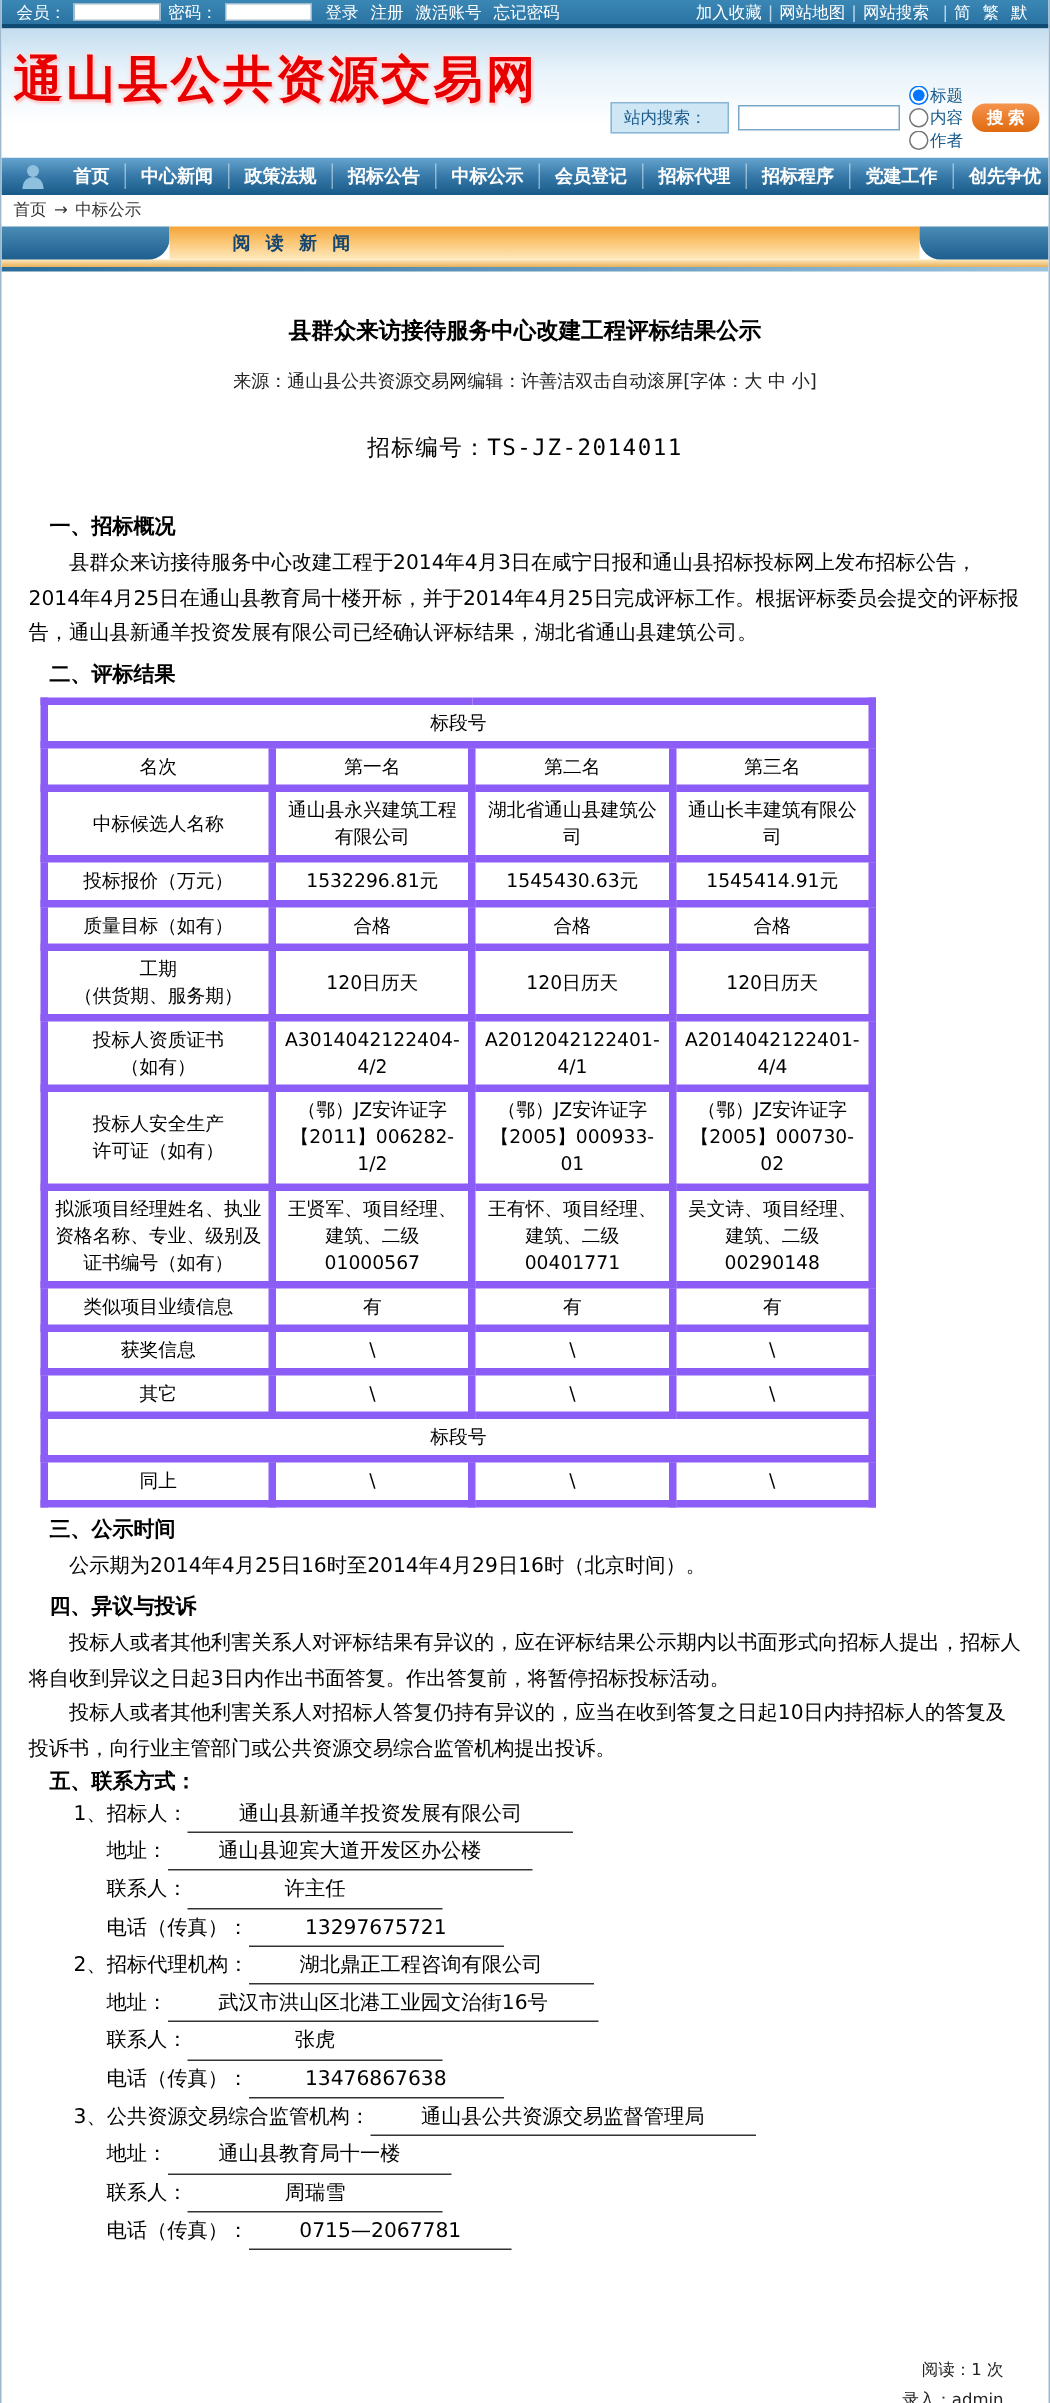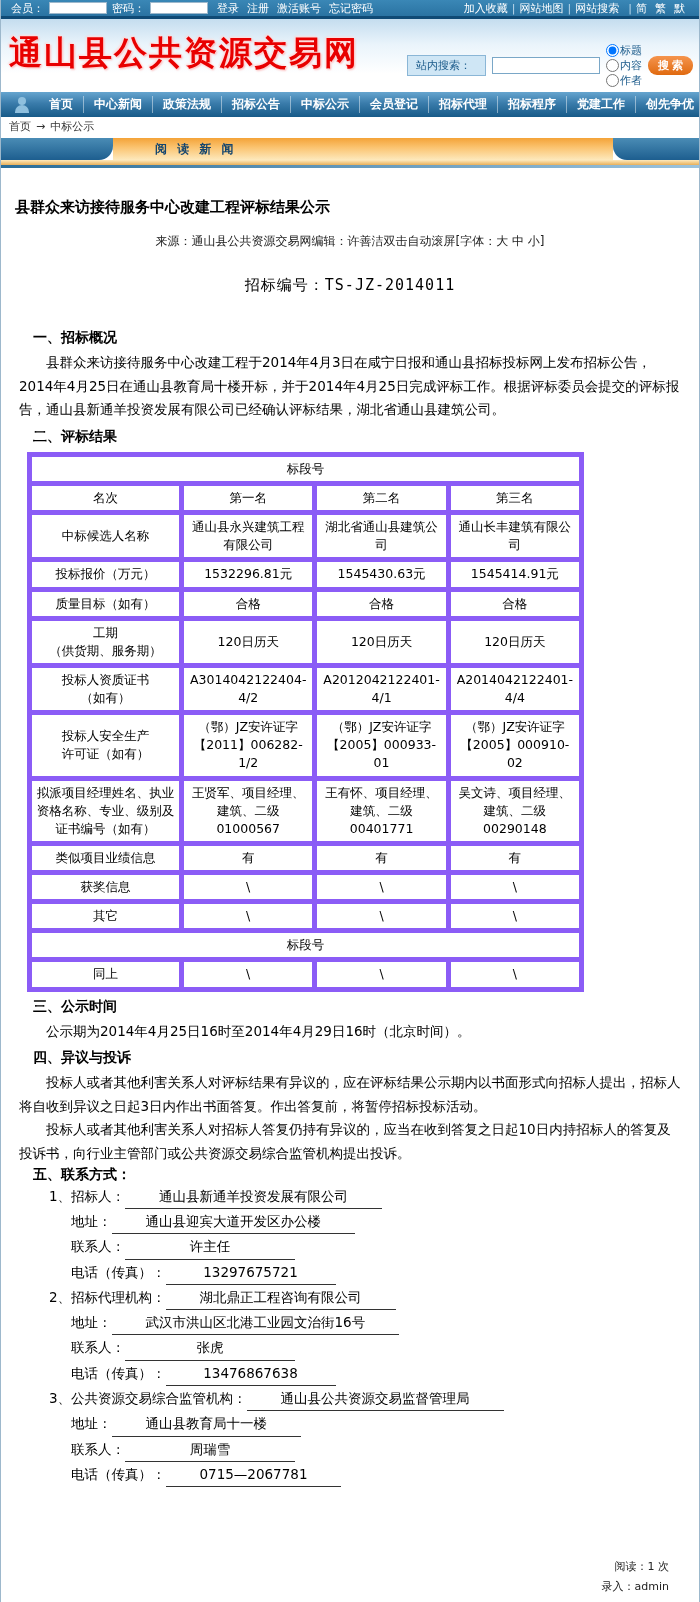--- a/index.html
+++ b/index.html
@@ -8,21 +8,21 @@
 
   
   .topbar { height:19px; background:linear-gradient(#3a87b6,#2a73a2); border-bottom:3px solid #0f4a75;
     display:flex; align-items:center; padding:0 10px; color:#fff; font-size:11px; gap:5px; }
   .topbar .spacer { flex:1; }
   .topbar input { width:58px; height:12px; border:1px solid #9db8cc; background:#fff; }
   .tb-link { color:#fff; cursor:pointer; margin:0 4px; white-space:nowrap; }
   .tb-sep { color:#bcd9ec; }
 
   
-  .header { height:73px; background:linear-gradient(#c4ddef 0%, #eaf4fb 35%, #ffffff 75%); position:relative; }
+  .header { height:86px; background:linear-gradient(#c4ddef 0%, #eaf4fb 35%, #ffffff 75%); position:relative; }
   .logo { position:absolute; left:8px; top:12px; font-size:33px; font-weight:bold; color:#e80000; letter-spacing:2px;
     text-shadow:0 0 3px #ffffff, 1px 1px 2px #ff9d9d, -1px -1px 2px #ffc9c9; }
   .searchrow { position:absolute; right:6px; bottom:4px; display:flex; align-items:center; gap:6px; font-size:11px; color:#1a5a8a; }
   .search-label { background:#cfe6f5; border:1px solid #8ab6d6; padding:2px 14px 2px 8px; color:#1a5a8a; }
   .searchrow input[type=text] { width:108px; height:17px; border:1px solid #7aa7c7; }
   .searchrow label { display:flex; align-items:center; gap:1px; cursor:pointer; }
   .btn-search { background:linear-gradient(#f5944d,#e06a10); color:#fff; font-weight:bold; font-size:11px;
     border:none; border-radius:9px; padding:2px 10px; cursor:pointer; }
 
   
@@ -43,21 +43,21 @@
   .banner { position:relative; height:22px; display:flex; margin-top:2px; }
   .banner .cap-l { width:112px; background:linear-gradient(#4a8cb5,#1d5e8f); border-bottom-right-radius:14px; }
   .banner .strip { flex:1; background:linear-gradient(#f4a338 0%, #fbc573 45%, #fde9bd 100%);
     display:flex; align-items:center; font-size:12px; font-weight:bold; color:#14456e; letter-spacing:3px; padding-left:42px; gap:40px; }
   .banner .cap-r { width:86px; background:linear-gradient(#4a8cb5,#1d5e8f); border-bottom-left-radius:14px; }
   .banner-underline { height:5px; background:linear-gradient(#fde9bd,#e8b05a); }
   .banner-rule { height:3px; background:linear-gradient(to right,#2a6d99,#9cc3dd); margin-bottom:2px; }
 
   
   .article { padding:28px 14px 10px 14px; color:#000; }
-  .doc-title { font-size:15px; font-weight:bold; margin-bottom:16px; }
+  .doc-title { text-align:center; font-size:15px; font-weight:bold; margin-bottom:16px; }
   .meta { display:flex; justify-content:center; font-size:12px; color:#222; margin-bottom:26px; }
   .meta span { white-space:nowrap; }
   .meta .clickable { cursor:pointer; }
   .bidno { text-align:center; font-size:15px; letter-spacing:1px; margin-bottom:34px; font-family:"DejaVu Sans Mono","Liberation Mono",monospace; }
   .sec-h { font-size:14px; font-weight:bold; margin:6px 0 4px 18px; }
   .para { font-size:13.5px; line-height:1.75; text-indent:2em; margin:0 4px; }
 
   table.bid { border-collapse:collapse; width:557px; margin:6px 0 4px 12px; font-size:12.5px; }
   table.bid td { border:5px solid #8b5cf6; text-align:center; padding:3px 4px; white-space:pre-line; line-height:1.45; }
   table.bid td.lbl { width:152px; }
@@ -201,21 +201,21 @@
 （如有）</td>
           <td>A3014042122404-4/2</td>
           <td>A2012042122401-4/1</td>
           <td>A2014042122401-4/4</td>
         </tr>
         <tr>
           <td class="lbl">投标人安全生产
 许可证（如有）</td>
           <td>（鄂）JZ安许证字【2011】006282-1/2</td>
           <td>（鄂）JZ安许证字【2005】000933-01</td>
-          <td>（鄂）JZ安许证字【2005】000910-02</td>
+          <td>（鄂）JZ安许证字【2005】000730-02</td>
         </tr>
         <tr>
           <td class="lbl">拟派项目经理姓名、执业资格名称、专业、级别及证书编号（如有）</td>
           <td>王贤军、项目经理、建筑、二级
 01000567</td>
           <td>王有怀、项目经理、建筑、二级
 00401771</td>
           <td>吴文诗、项目经理、建筑、二级
 00290148</td>
         </tr>

